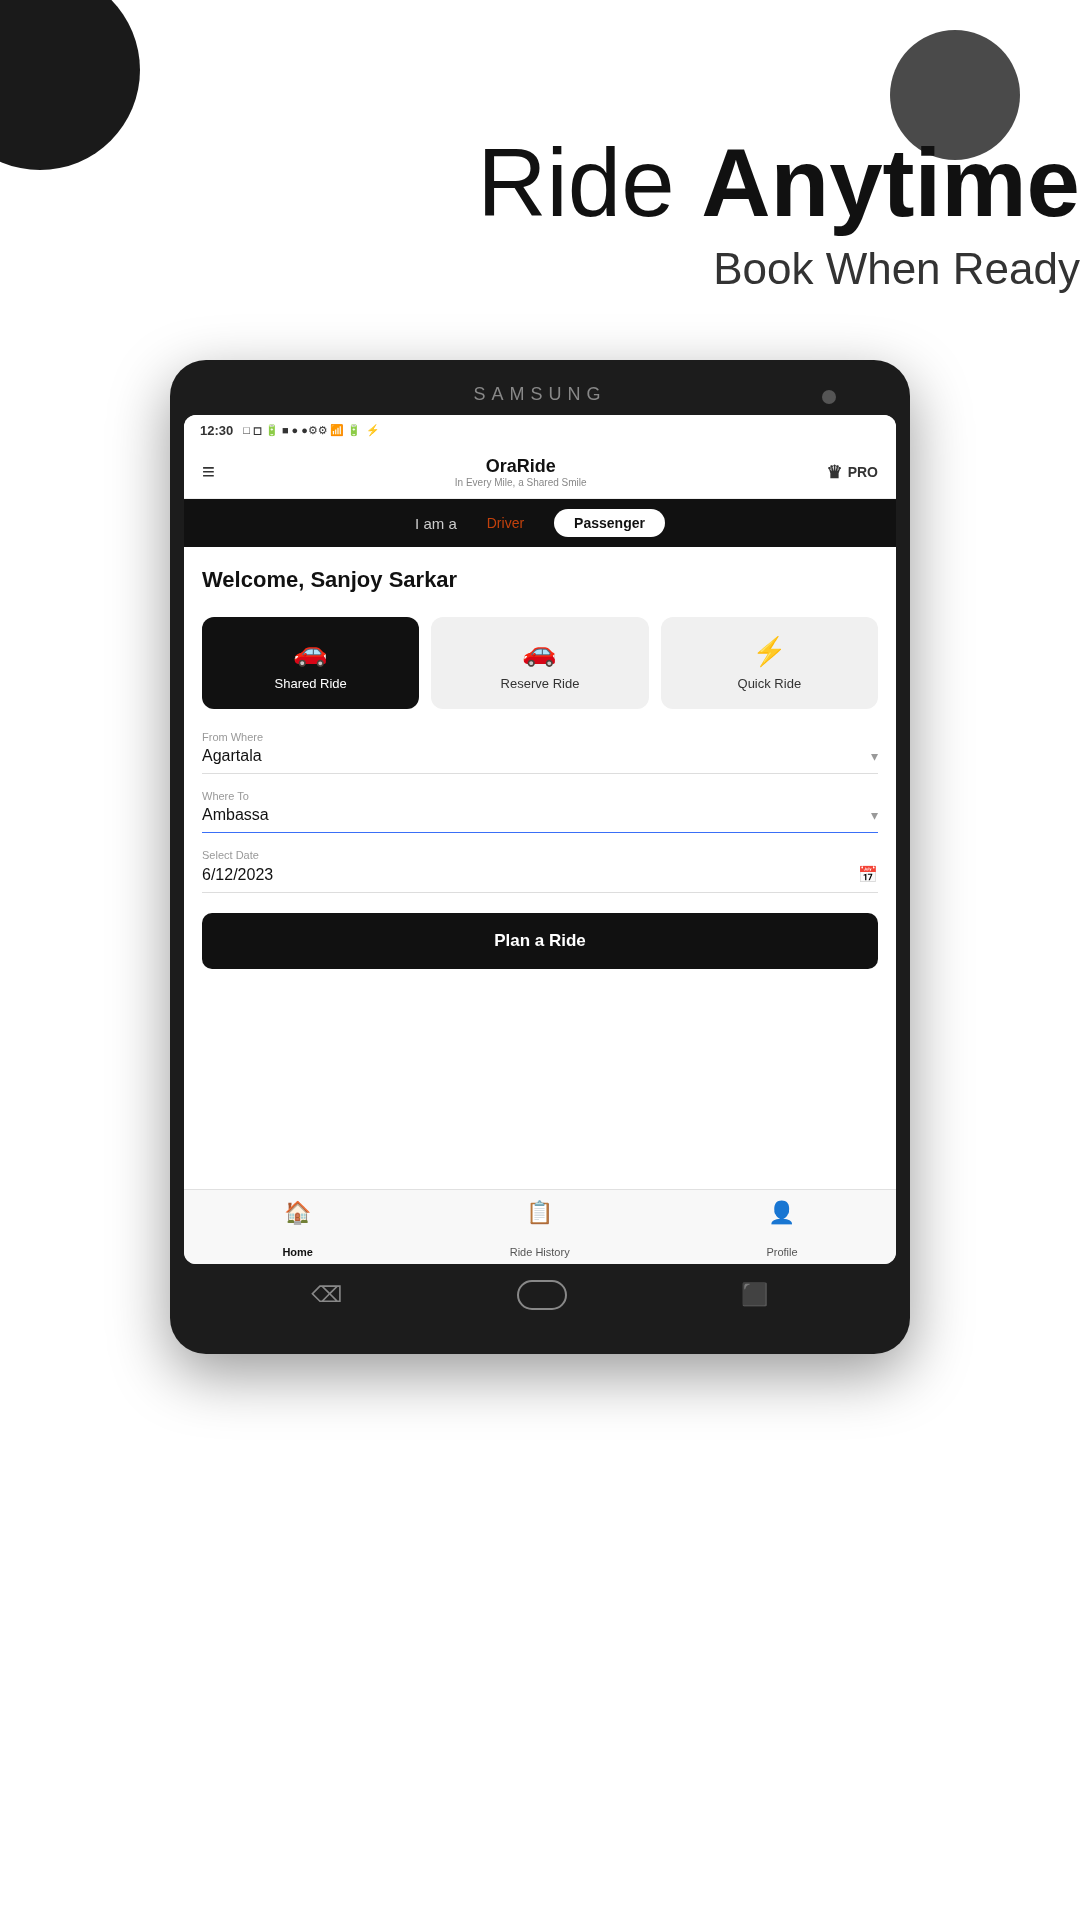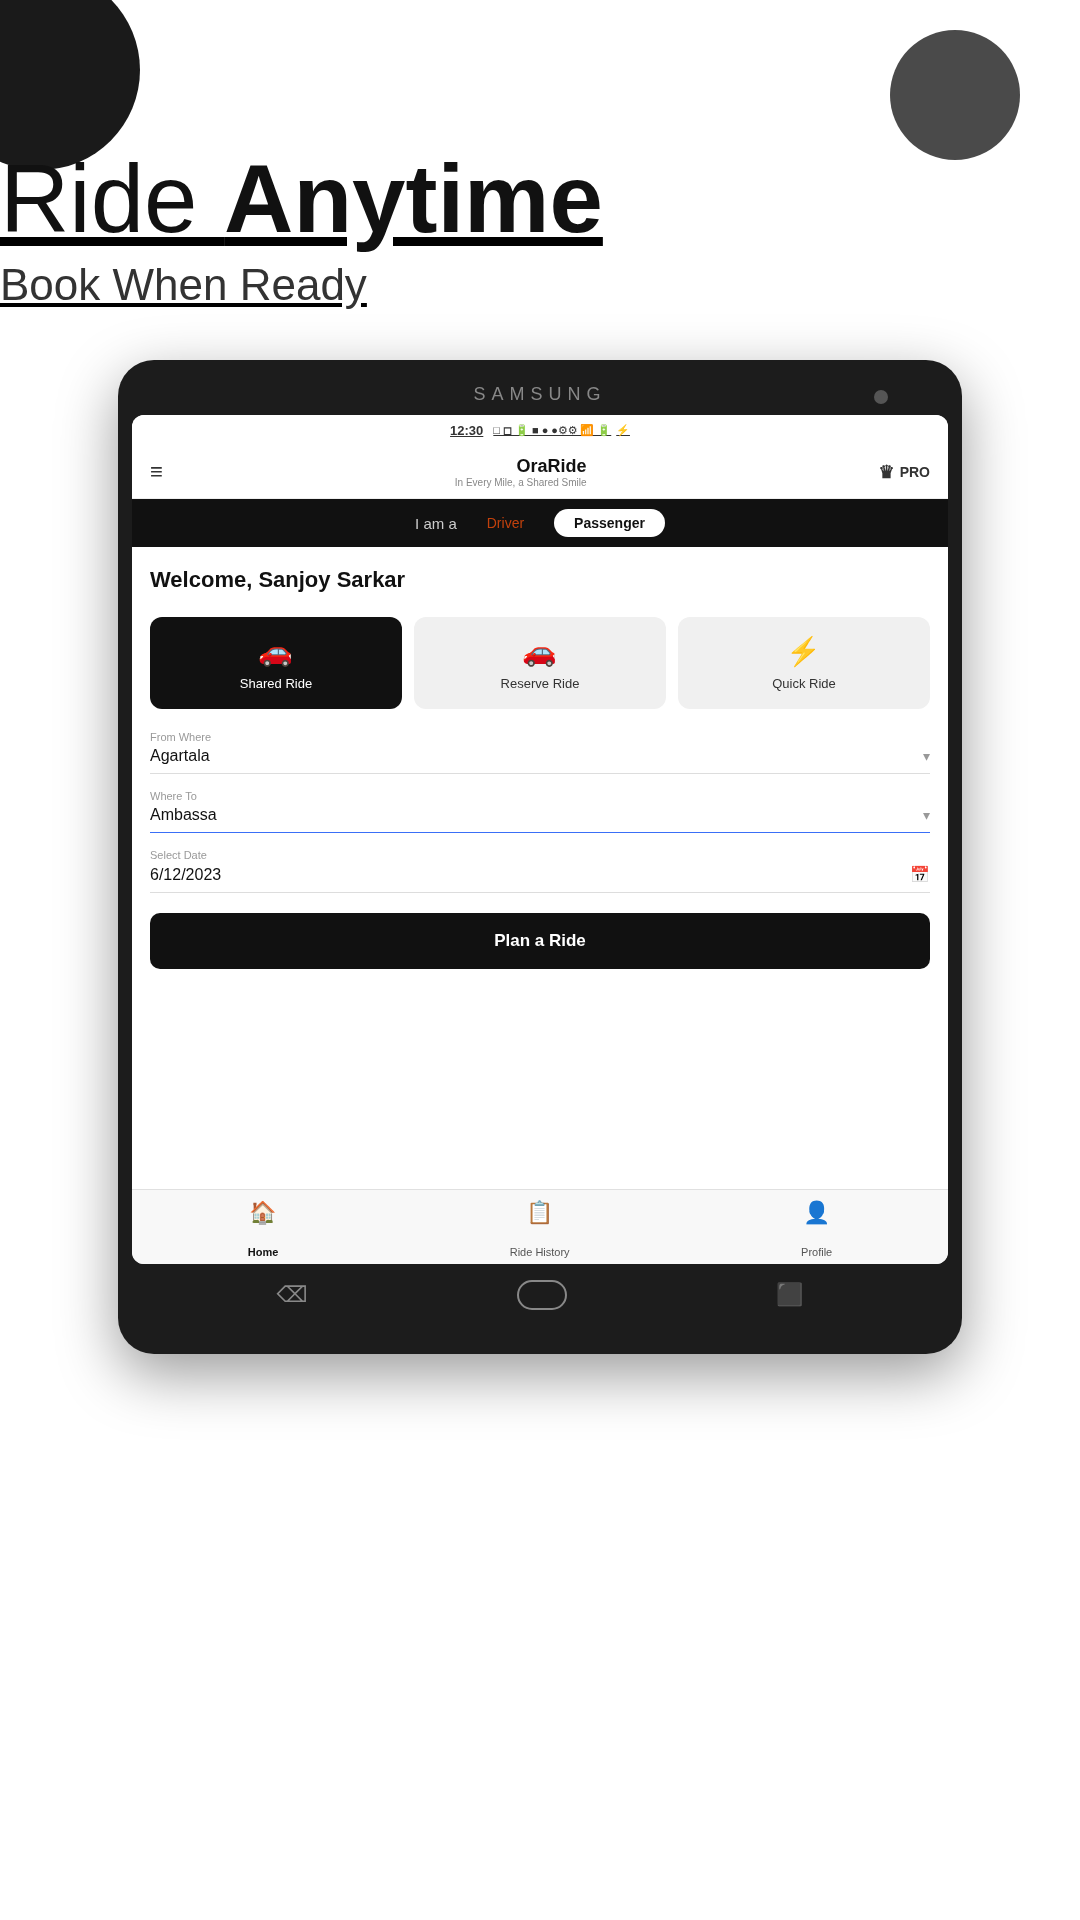--- a/index.html
+++ b/index.html
@@ -30,25 +30,24 @@
       right: 60px;
       width: 130px;
       height: 130px;
       background: #4a4a4a;
       border-radius: 50%;
     }
 
     
     .hero-section {
       position: absolute;
-      top: 146px;
+      top: 130px;
       left: 0;
       right: 0;
-      text-align: left;
-      text-decoration: underline;
+      text-align: right;
     }
 
     .hero-title {
       font-size: 96px;
       font-weight: 300;
       color: #111;
       line-height: 1.1;
     }
 
     .hero-title strong {
@@ -61,21 +60,21 @@
       font-weight: 400;
       margin-top: 8px;
     }
 
     
     .tablet-wrapper {
       position: absolute;
       top: 360px;
       left: 50%;
       transform: translateX(-50%);
-      width: 844px;
+      width: 740px;
     }
 
     .tablet-outer {
       background: #1c1c1c;
       border-radius: 36px;
       padding: 18px 14px 28px 14px;
       box-shadow: 0 20px 60px rgba(0,0,0,0.4);
     }
 
     
@@ -105,26 +104,25 @@
     .tablet-screen {
       background: #f5f5f5;
       border-radius: 12px;
       overflow: hidden;
     }
 
     
     .status-bar {
       background: #fff;
       display: flex;
-      justify-content: center;
-      align-items: center;
-      padding: 8px 8px;
+      justify-content: flex-start;
+      align-items: center;
+      padding: 8px 16px;
       font-size: 13px;
       color: #333;
-      text-decoration: underline;
     }
 
     .status-left {
       display: flex;
       align-items: center;
       gap: 4px;
       font-size: 13px;
       font-weight: 600;
     }
 
@@ -152,21 +150,20 @@
     }
 
     .app-logo-area {
       text-align: center;
     }
 
     .app-logo-name {
       font-size: 18px;
       font-weight: 700;
       color: #111;
-      text-align: right;
     }
 
     .app-logo-tagline {
       font-size: 10px;
       color: #888;
     }
 
     .pro-badge {
       display: flex;
       align-items: center;

